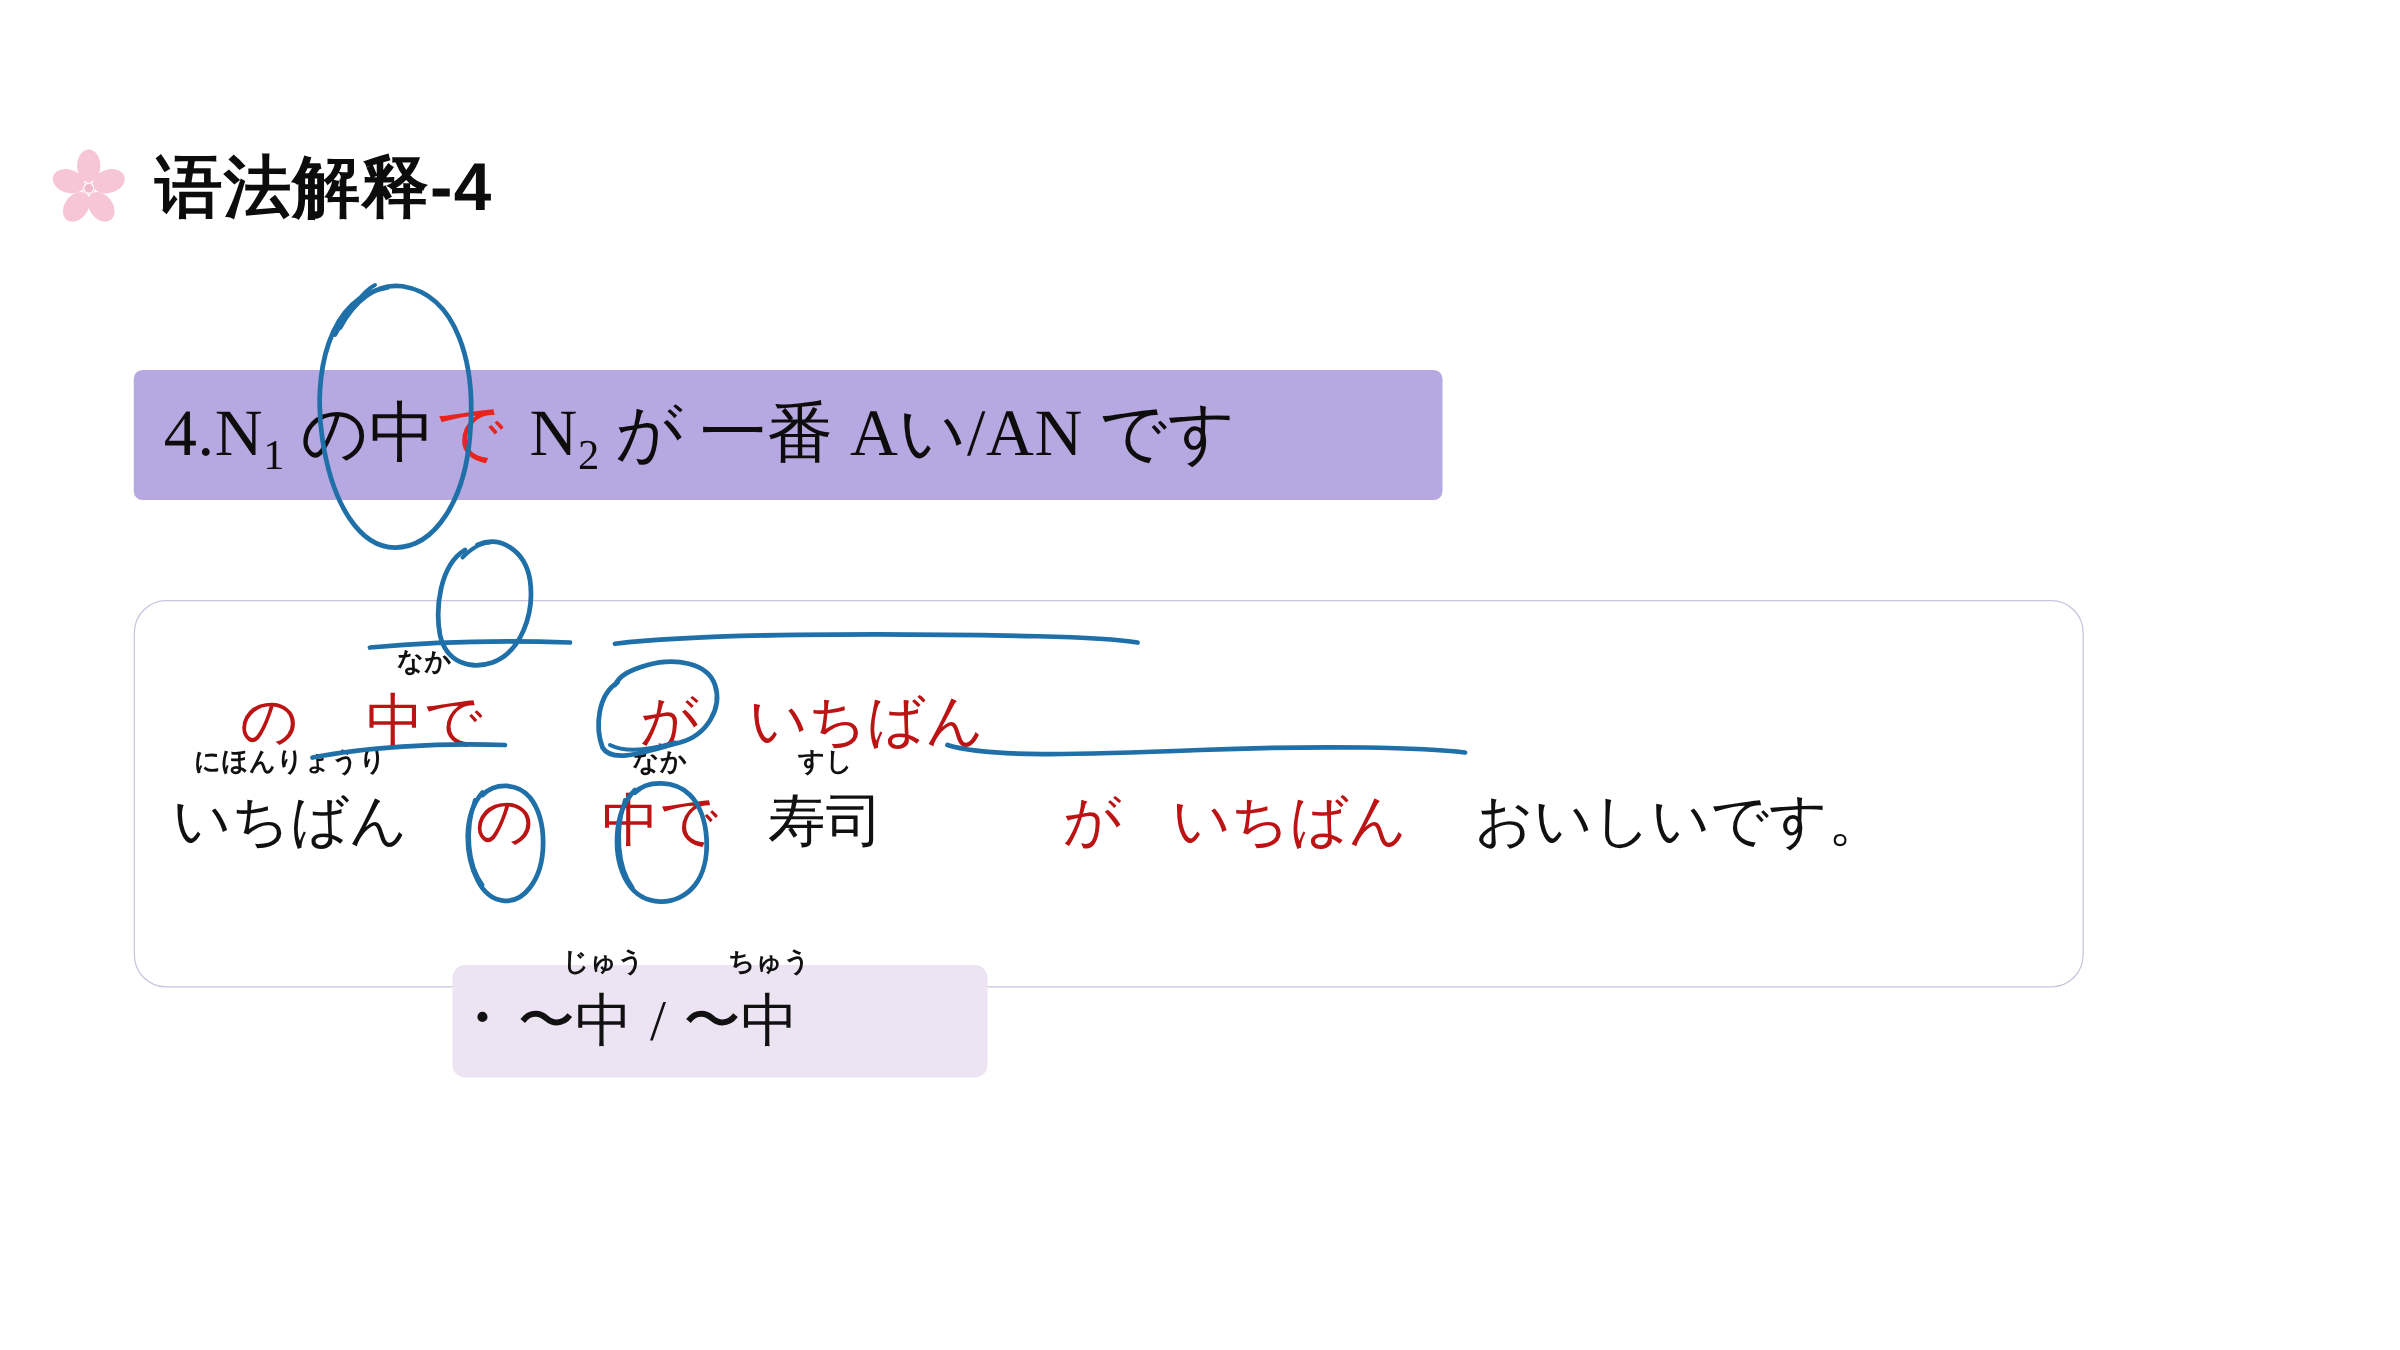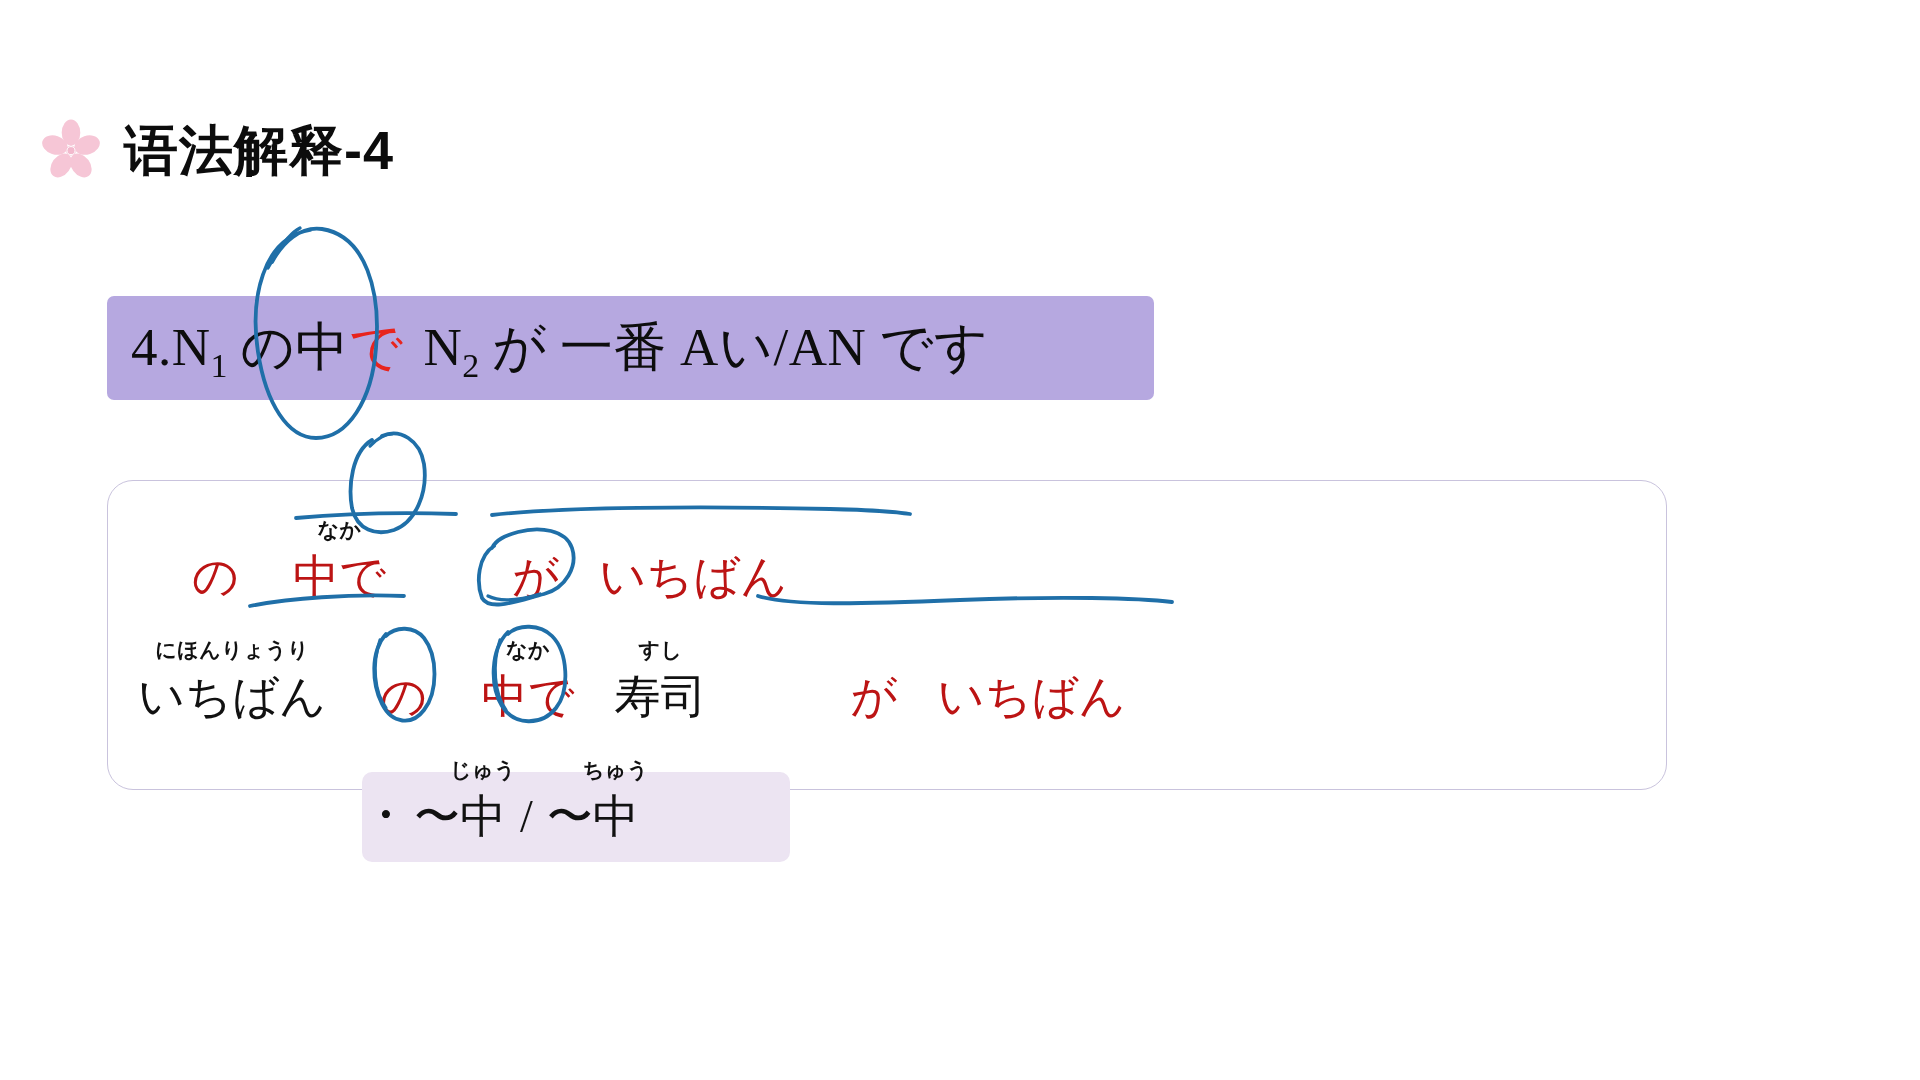--- a/index.html
+++ b/index.html
@@ -95,21 +95,21 @@
   }
 
   .sentence-row {
     position: absolute;
     display: flex;
     align-items: flex-end;
     white-space: nowrap;
     font-family: "Liberation Serif", "DejaVu Serif", serif;
   }
   #sentence-1 { left: 138px; top: 552px; }
-  #sentence-2 { left: 138px; top: 672px; }
+  #sentence-2 { left: 138px; top: 632px; }
 
   .seg {
     position: relative;
     display: inline-block;
     font-size: 46px;
     line-height: 1.08;
     color: #111111;
   }
   .seg.red  { color: #bc1414; }
   .seg.dark { color: #111111; }
@@ -235,20 +235,21 @@
     <span class="seg dark">
       <span class="ruby">すし</span>
       <span>寿司</span>
     </span>
     <span class="gap-xl"></span>
       <span class="gap-xl"></span>
     <span class="seg red">が</span>
     <span class="gap-md"></span>
     <span class="seg red">いちばん</span>
     <span class="gap-lg"></span>
+    <span class="seg dark">おいしいです。</span>
   </div>
 
   <div id="note-strip">
     <div id="note-text">
       <span class="bullet">•</span>
       <span class="seg dark">
         <span>〜</span><span style="position:relative; display:inline-block;">
           <span class="ruby">じゅう</span>
           <span>中</span>
         </span>

